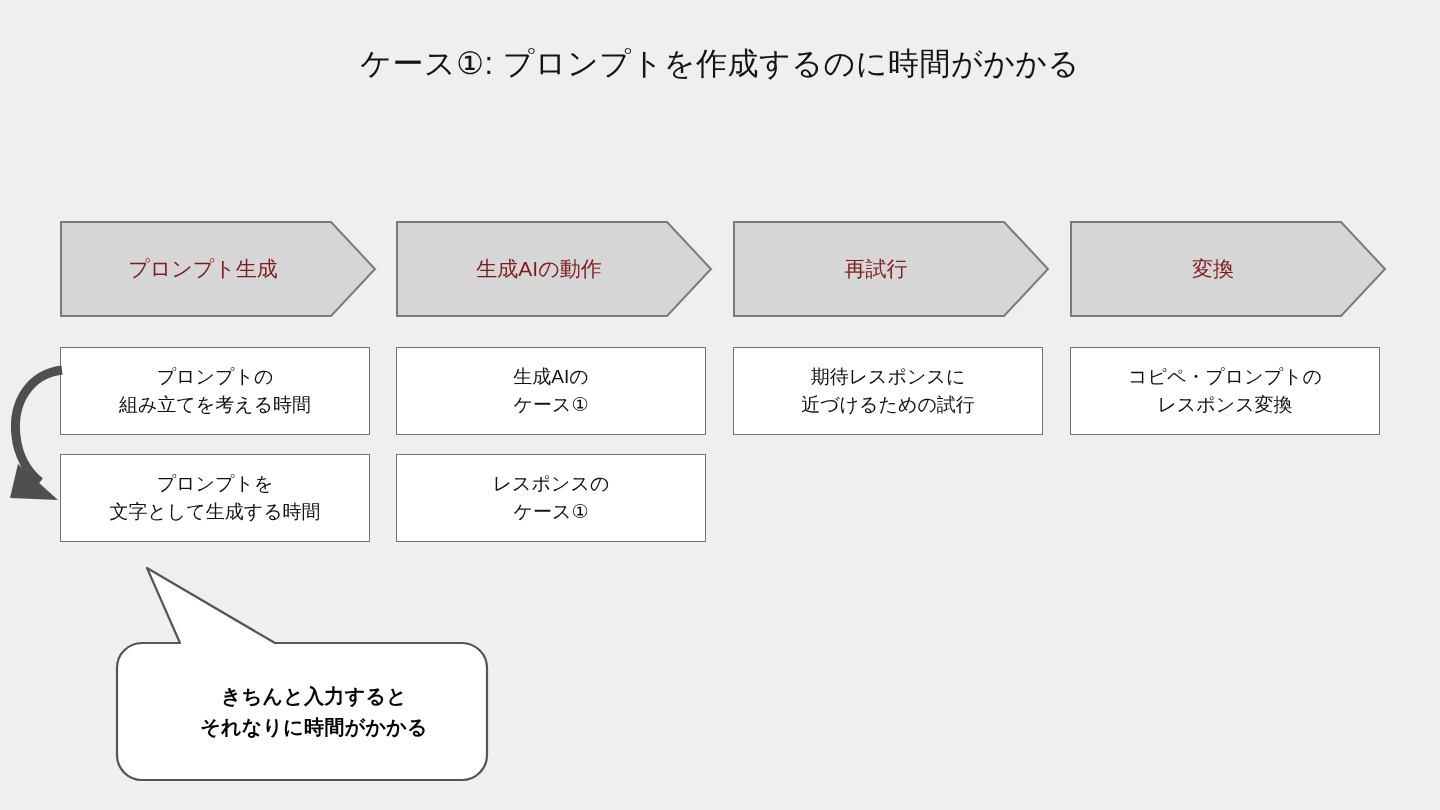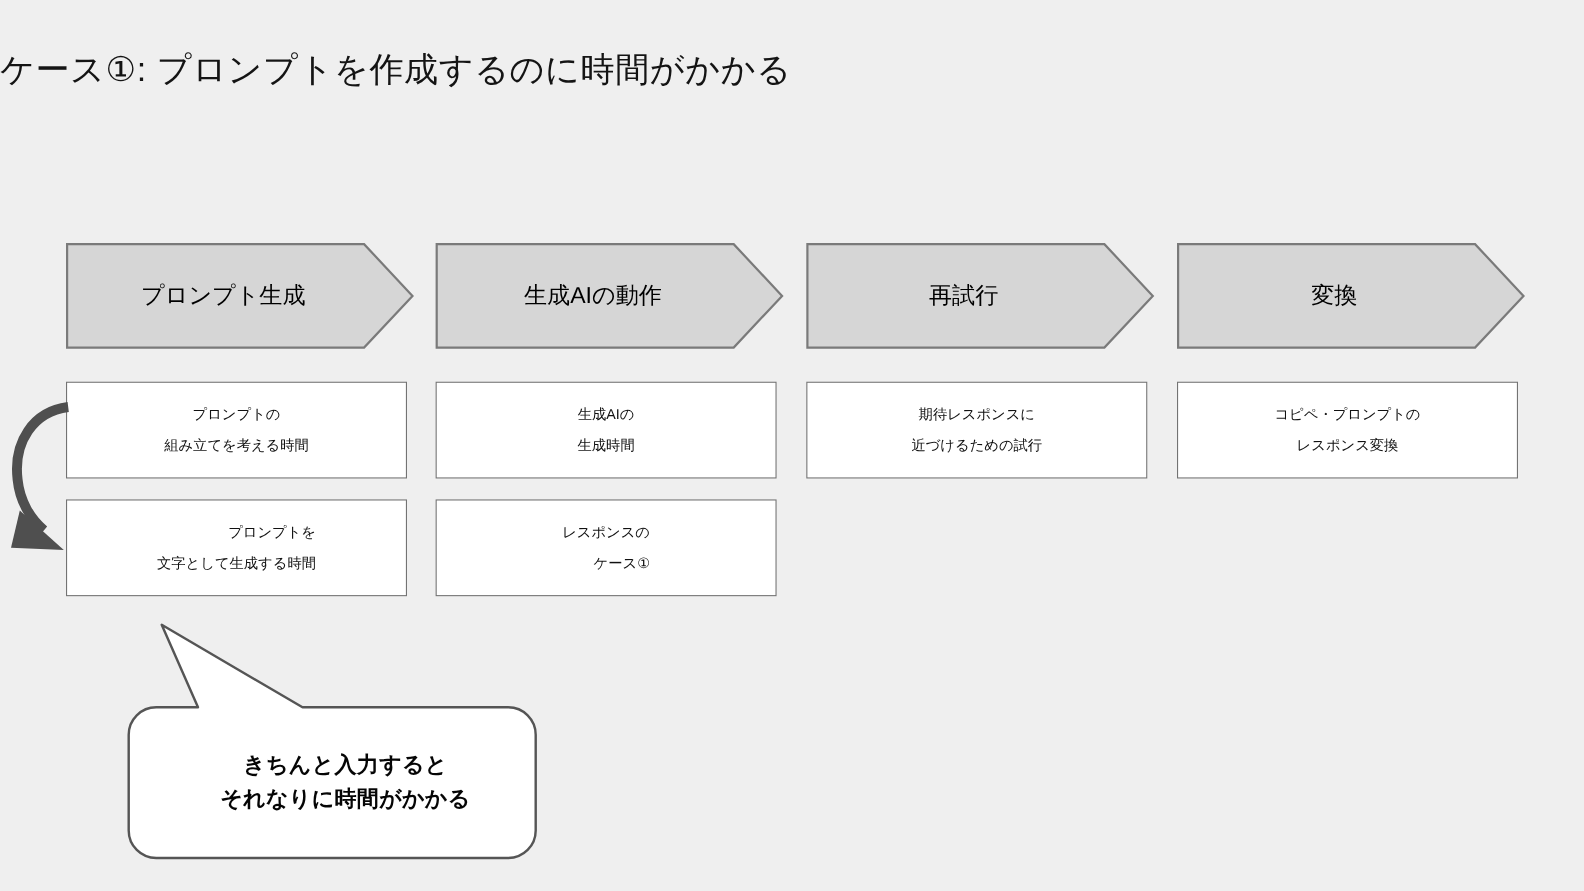--- a/index.html
+++ b/index.html
@@ -20,21 +20,21 @@
     left: 0; top: 0;
     width: 1440px;
     height: 810px;
   }
   
   #slide-title {
     position: absolute;
     left: 0;
     top: 42px;
     width: 1440px;
-    text-align: left;
+    text-align: center;
     font-size: 31px;
     line-height: 44px;
     font-weight: 400;
     letter-spacing: 0.5px;
     color: #141414;
     white-space: nowrap;
   }
   
   .column {
     position: absolute;
@@ -65,41 +65,41 @@
     position: absolute;
     left: 0;
     top: 0;
     width: 286px;
     height: 96px;
     display: flex;
     align-items: center;
     justify-content: center;
     font-size: 21px;
     line-height: 30px;
-    color: #000000;
+    color: #7f1d1d;
     white-space: nowrap;
     pointer-events: none;
   }
   
   .item-box {
     position: absolute;
     width: 310px;
     height: 88px;
     box-sizing: border-box;
     background: #ffffff;
     border: 1.6px solid #737373;
     display: flex;
     align-items: center;
     justify-content: center;
     text-align: center;
   }
   .item-row-0 { top: 347px; }
-  .item-row-1 { top: 454px; text-align: right; }
+  .item-row-1 { top: 454px; }
   .item-text {
-    font-size: 13px;
+    font-size: 19px;
     line-height: 28px;
     color: #111111;
     white-space: pre-line;
   }
   
   #loop-arrow {
     position: absolute;
     left: 0px;
     top: 360px;
     width: 110px;
@@ -159,21 +159,21 @@
 
   <div class="column col-1">
     <div class="phase">
       <svg viewBox="0 0 316 96" preserveAspectRatio="none">
         <polygon points="1,1 271,1 315,48 271,95 1,95" fill="#d6d6d6" stroke="#7a7a7a" stroke-width="2"></polygon>
       </svg>
       <div class="phase-label">生成AIの動作</div>
     </div>
     <div class="item-box item-row-0">
       <span class="item-text">生成AIの
-生成時間</span>
+ケース①</span>
     </div>
     <div class="item-box item-row-1">
       <span class="item-text">レスポンスの
 ケース①</span>
     </div>
   </div>
 
   <div class="column col-2">
     <div class="phase">
       <svg viewBox="0 0 316 96" preserveAspectRatio="none">

